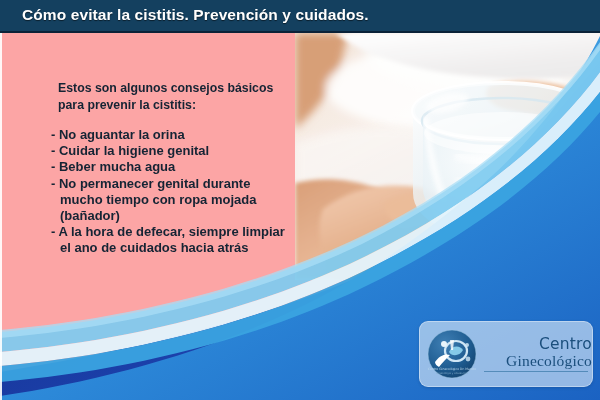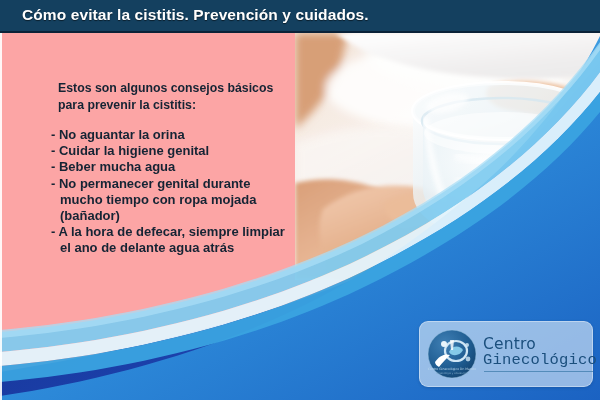--- a/index.html
+++ b/index.html
@@ -68,29 +68,29 @@
     border-radius:9px;
     box-shadow:0 1px 3px rgba(10,40,80,.22);
     z-index:50;
     display:flex;align-items:center;
   }
   .logo-mark{
     position:relative;width:52px;height:52px;margin-left:6px;flex:0 0 auto;
   }
   .logo-mark svg{display:block;width:52px;height:52px;}
   .logo-text{
-    margin-left:5px;flex:1 1 auto;line-height:1;
+    margin-left:5px;flex:1 1 auto;line-height:1;text-align:right;
   }
   .logo-l1{
     font-size:15.5px;color:#1b4f7d;letter-spacing:.2px;
     font-family:"DejaVu Sans",sans-serif;
   }
   .logo-l2{
     font-size:15.5px;color:#1b4f7d;letter-spacing:.2px;margin-top:1px;
-    font-family:Liberation Mono, monospace;
+    font-family:Liberation Serif, serif;
   }
   .logo-rule{
     height:1px;background:#3f7cab;margin:2px 4px 0 1px;opacity:.75;
   }
   .logo-l3{
     font-size:12.5px;color:#2c6494;margin-top:2px;letter-spacing:.2px;
     font-family:"DejaVu Sans",sans-serif;
   }
 
   
@@ -239,21 +239,21 @@
     <div class="header-title">Cómo evitar la cistitis. Prevención y cuidados.</div>
   </div>
 
   <div class="copy">
     <div class="intro">Estos son algunos consejos básicos para prevenir la cistitis:</div>
     <ul>
       <li>- No aguantar la orina</li>
       <li>- Cuidar la higiene genital</li>
       <li>- Beber mucha agua</li>
       <li>- No permanecer genital durante mucho tiempo con ropa mojada (bañador)</li>
-      <li>- A la hora de defecar, siempre limpiar el ano de delante agua atrás</li>
+      <li>- A la hora de defecar, siempre limpiar el ano de cuidados hacia atrás</li>
     </ul>
   </div>
 
   <div class="logo-badge">
     <div class="logo-mark">
       <svg viewBox="0 0 52 52">
         <defs>
           <radialGradient id="emb" cx="0.35" cy="0.28" r="0.85">
             <stop offset="0" stop-color="#3f7fb4"></stop>
             <stop offset="0.6" stop-color="#1f5d92"></stop>

